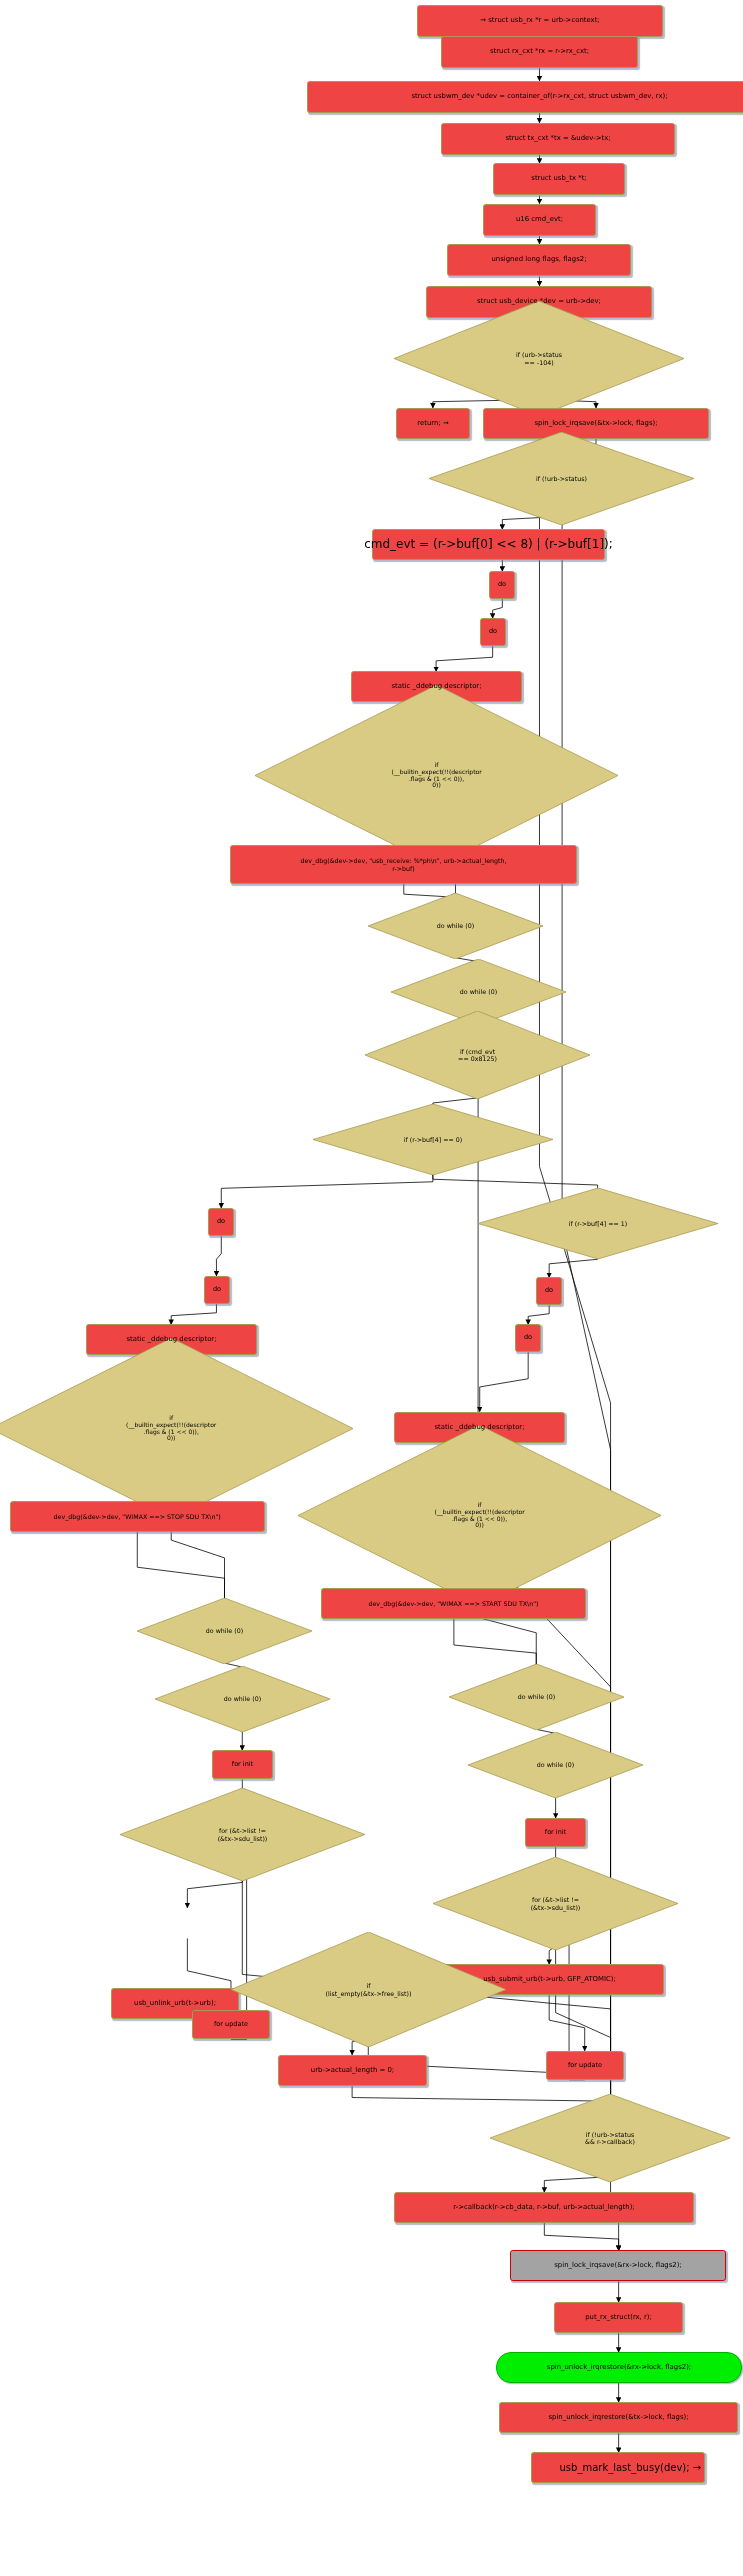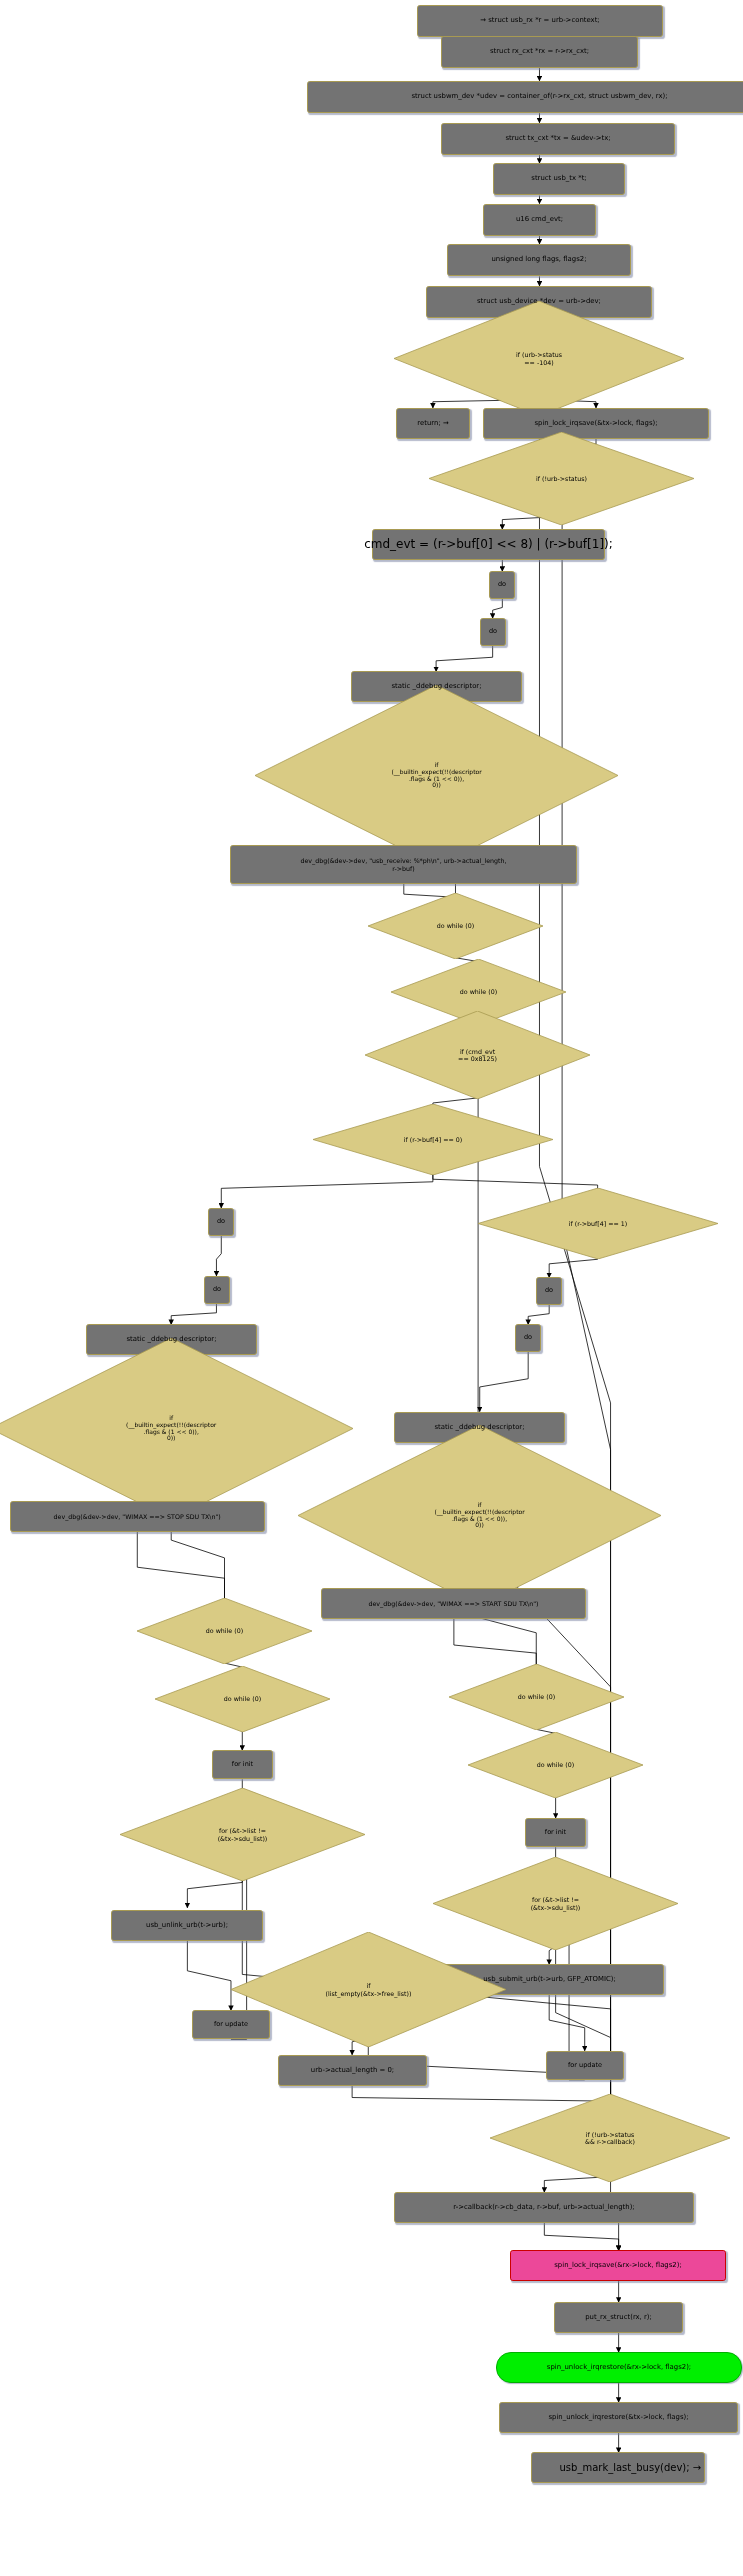--- a/index.html
+++ b/index.html
@@ -1,23 +1,23 @@
 <!DOCTYPE html>
 <html style="font-size:9px"><head>
 <meta charset="utf-8">
 <style>
   html,body{margin:0;padding:0;background:#ffffff;}
   body{font-family:"DejaVu Sans", sans-serif;}
   #canvas{position:relative;width:743px;height:2576px;background:#fff;overflow:hidden;}
   svg.edges{position:absolute;left:0;top:0;width:743px;height:2576px;pointer-events:none;}
   .node{position:absolute;box-sizing:border-box;display:flex;align-items:center;justify-content:center;
         text-align:center;color:#000;line-height:1.15;white-space:pre;}
-  .node.rect{background:#737373;border:0.6px solid #a89a52;border-radius:2.8px;
+  .node.rect{background:#ef4444;border:0.6px solid #a89a52;border-radius:2.8px;
              box-shadow:1.1px 1.1px 1.1px rgba(120,130,160,.55);}
-  .node.rect.red{background:#ec4899;border-color:#cc0000;}
+  .node.rect.red{background:#a3a3a3;border-color:#cc0000;}
   .node.rect.green{background:#00ef00;border-color:#00b000;border-radius:15px;}
   .node.diamond{background:transparent;border:none;box-shadow:none;}
   .dia-shape{position:absolute;left:0;top:0;width:100%;height:100%;}
   .dia-label{position:relative;z-index:2;width:100%;text-align:center;}
   .nlabel{position:relative;z-index:2;padding:0 2.8px;}
 </style>
 </head>
 <body>
 
 <div id="canvas">
@@ -151,21 +151,21 @@
           <polygon points="50,0 100,50 50,100 0,50" fill="#d9cb84" stroke="#a89a52" stroke-width="0.8" vector-effect="non-scaling-stroke"></polygon>
         </svg><div class="dia-label">do while (0)</div></div>
       <div class="node diamond" style="left: 155px; top: 1666px; width: 175px; height: 66px; font-size: 6.3px;"><svg class="dia-shape" viewBox="0 0 100 100" preserveAspectRatio="none">
           <polygon points="50,0 100,50 50,100 0,50" fill="#d9cb84" stroke="#a89a52" stroke-width="0.8" vector-effect="non-scaling-stroke"></polygon>
         </svg><div class="dia-label">do while (0)</div></div>
       <div class="node rect " style="left: 212px; top: 1750px; width: 61px; height: 29px; font-size: 6.5px;"><span class="nlabel">for init</span></div>
       <div class="node diamond" style="left: 120px; top: 1788px; width: 245px; height: 93px; font-size: 6.3px;"><svg class="dia-shape" viewBox="0 0 100 100" preserveAspectRatio="none">
           <polygon points="50,0 100,50 50,100 0,50" fill="#d9cb84" stroke="#a89a52" stroke-width="0.8" vector-effect="non-scaling-stroke"></polygon>
         </svg><div class="dia-label">for (&amp;t-&gt;list !=
 (&amp;tx-&gt;sdu_list))</div></div>
-      <div class="node rect " style="left: 111px; top: 1910px; width: 152px; height: 31px; font-size: 6.9px;"><span class="nlabel">usb_unlink_urb(t-&gt;urb);</span></div>
+      <div class="node rect " style="left: 111px; top: 1988px; width: 128px; height: 31px; font-size: 6.9px;"><span class="nlabel">usb_unlink_urb(t-&gt;urb);</span></div>
       <div class="node rect " style="left: 192px; top: 2010px; width: 78px; height: 29px; font-size: 6.5px;"><span class="nlabel">for update</span></div>
       <div class="node diamond" style="left: 478px; top: 1188px; width: 240px; height: 71px; font-size: 6.3px;"><svg class="dia-shape" viewBox="0 0 100 100" preserveAspectRatio="none">
           <polygon points="50,0 100,50 50,100 0,50" fill="#d9cb84" stroke="#a89a52" stroke-width="0.8" vector-effect="non-scaling-stroke"></polygon>
         </svg><div class="dia-label">if (r-&gt;buf[4] == 1)</div></div>
       <div class="node rect " style="left: 536px; top: 1277px; width: 26px; height: 27.5px; font-size: 6.5px;"><span class="nlabel">do</span></div>
       <div class="node rect " style="left: 515px; top: 1324px; width: 26px; height: 27.5px; font-size: 6.5px;"><span class="nlabel">do</span></div>
       <div class="node rect " style="left: 394px; top: 1412px; width: 171px; height: 31px; font-size: 6.9px;"><span class="nlabel">static _ddebug descriptor;</span></div>
       <div class="node diamond" style="left: 298px; top: 1425px; width: 363px; height: 181px; font-size: 6px;"><svg class="dia-shape" viewBox="0 0 100 100" preserveAspectRatio="none">
           <polygon points="50,0 100,50 50,100 0,50" fill="#d9cb84" stroke="#a89a52" stroke-width="0.8" vector-effect="non-scaling-stroke"></polygon>
         </svg><div class="dia-label">if

